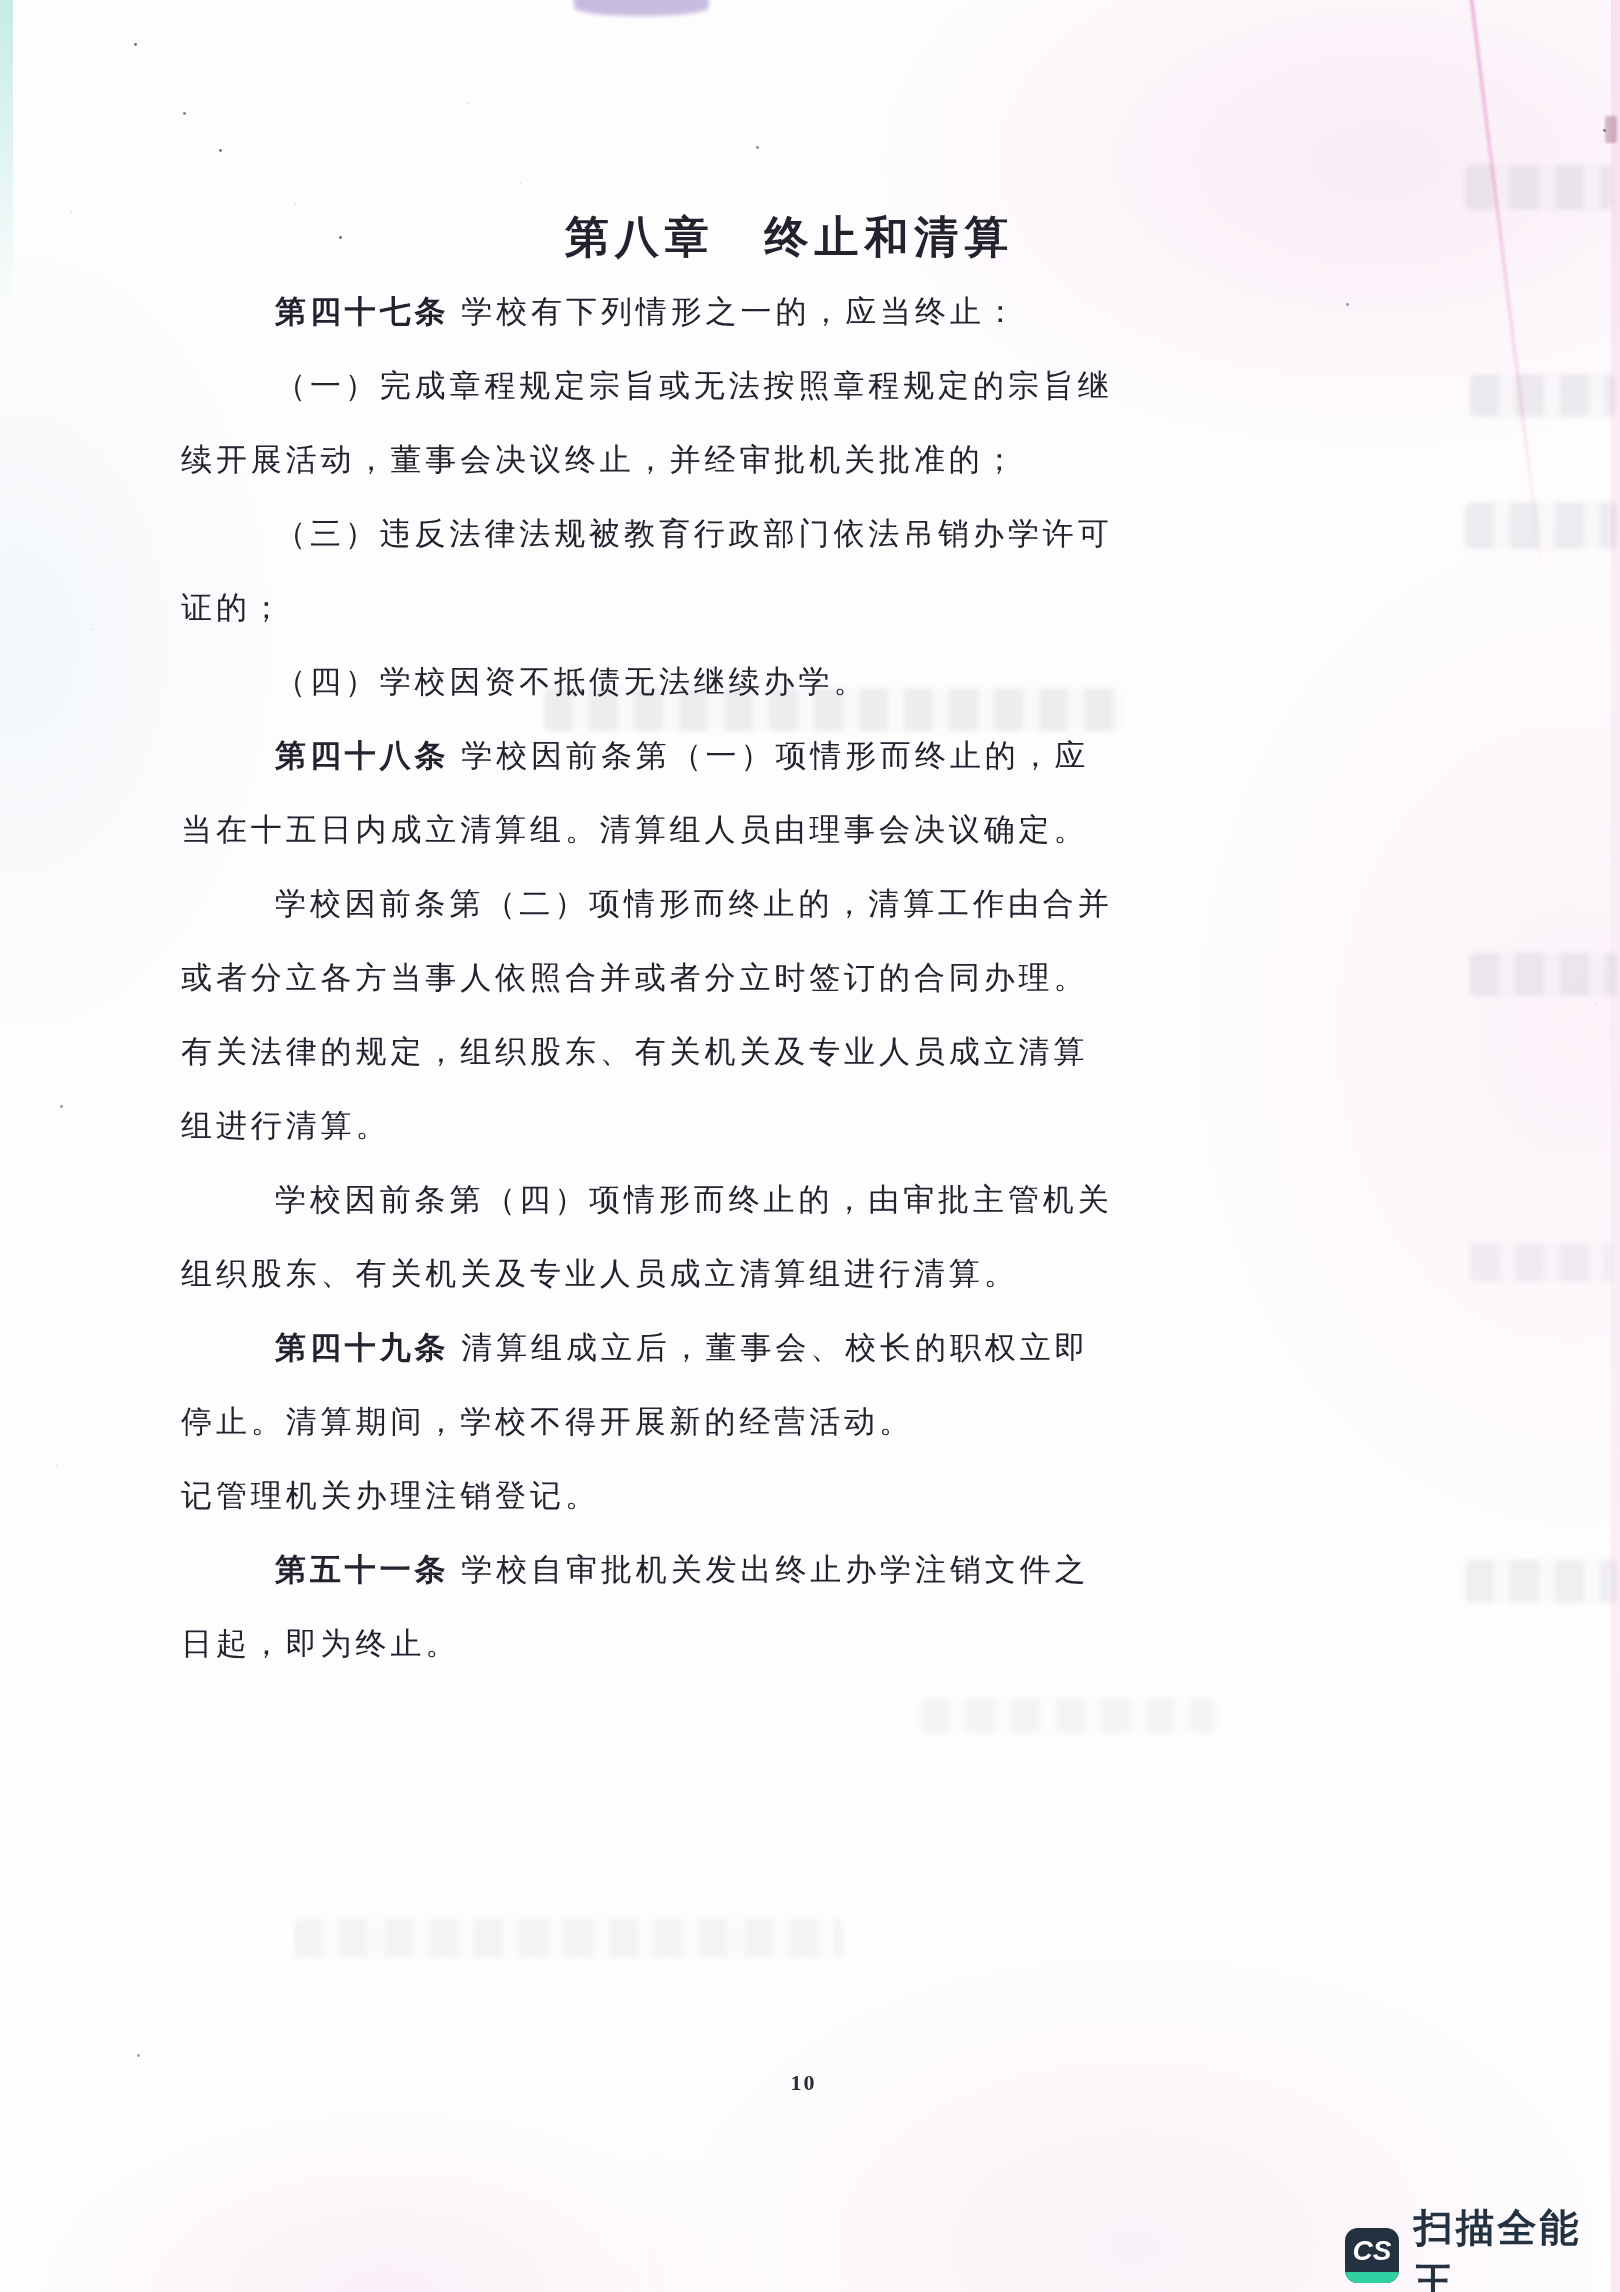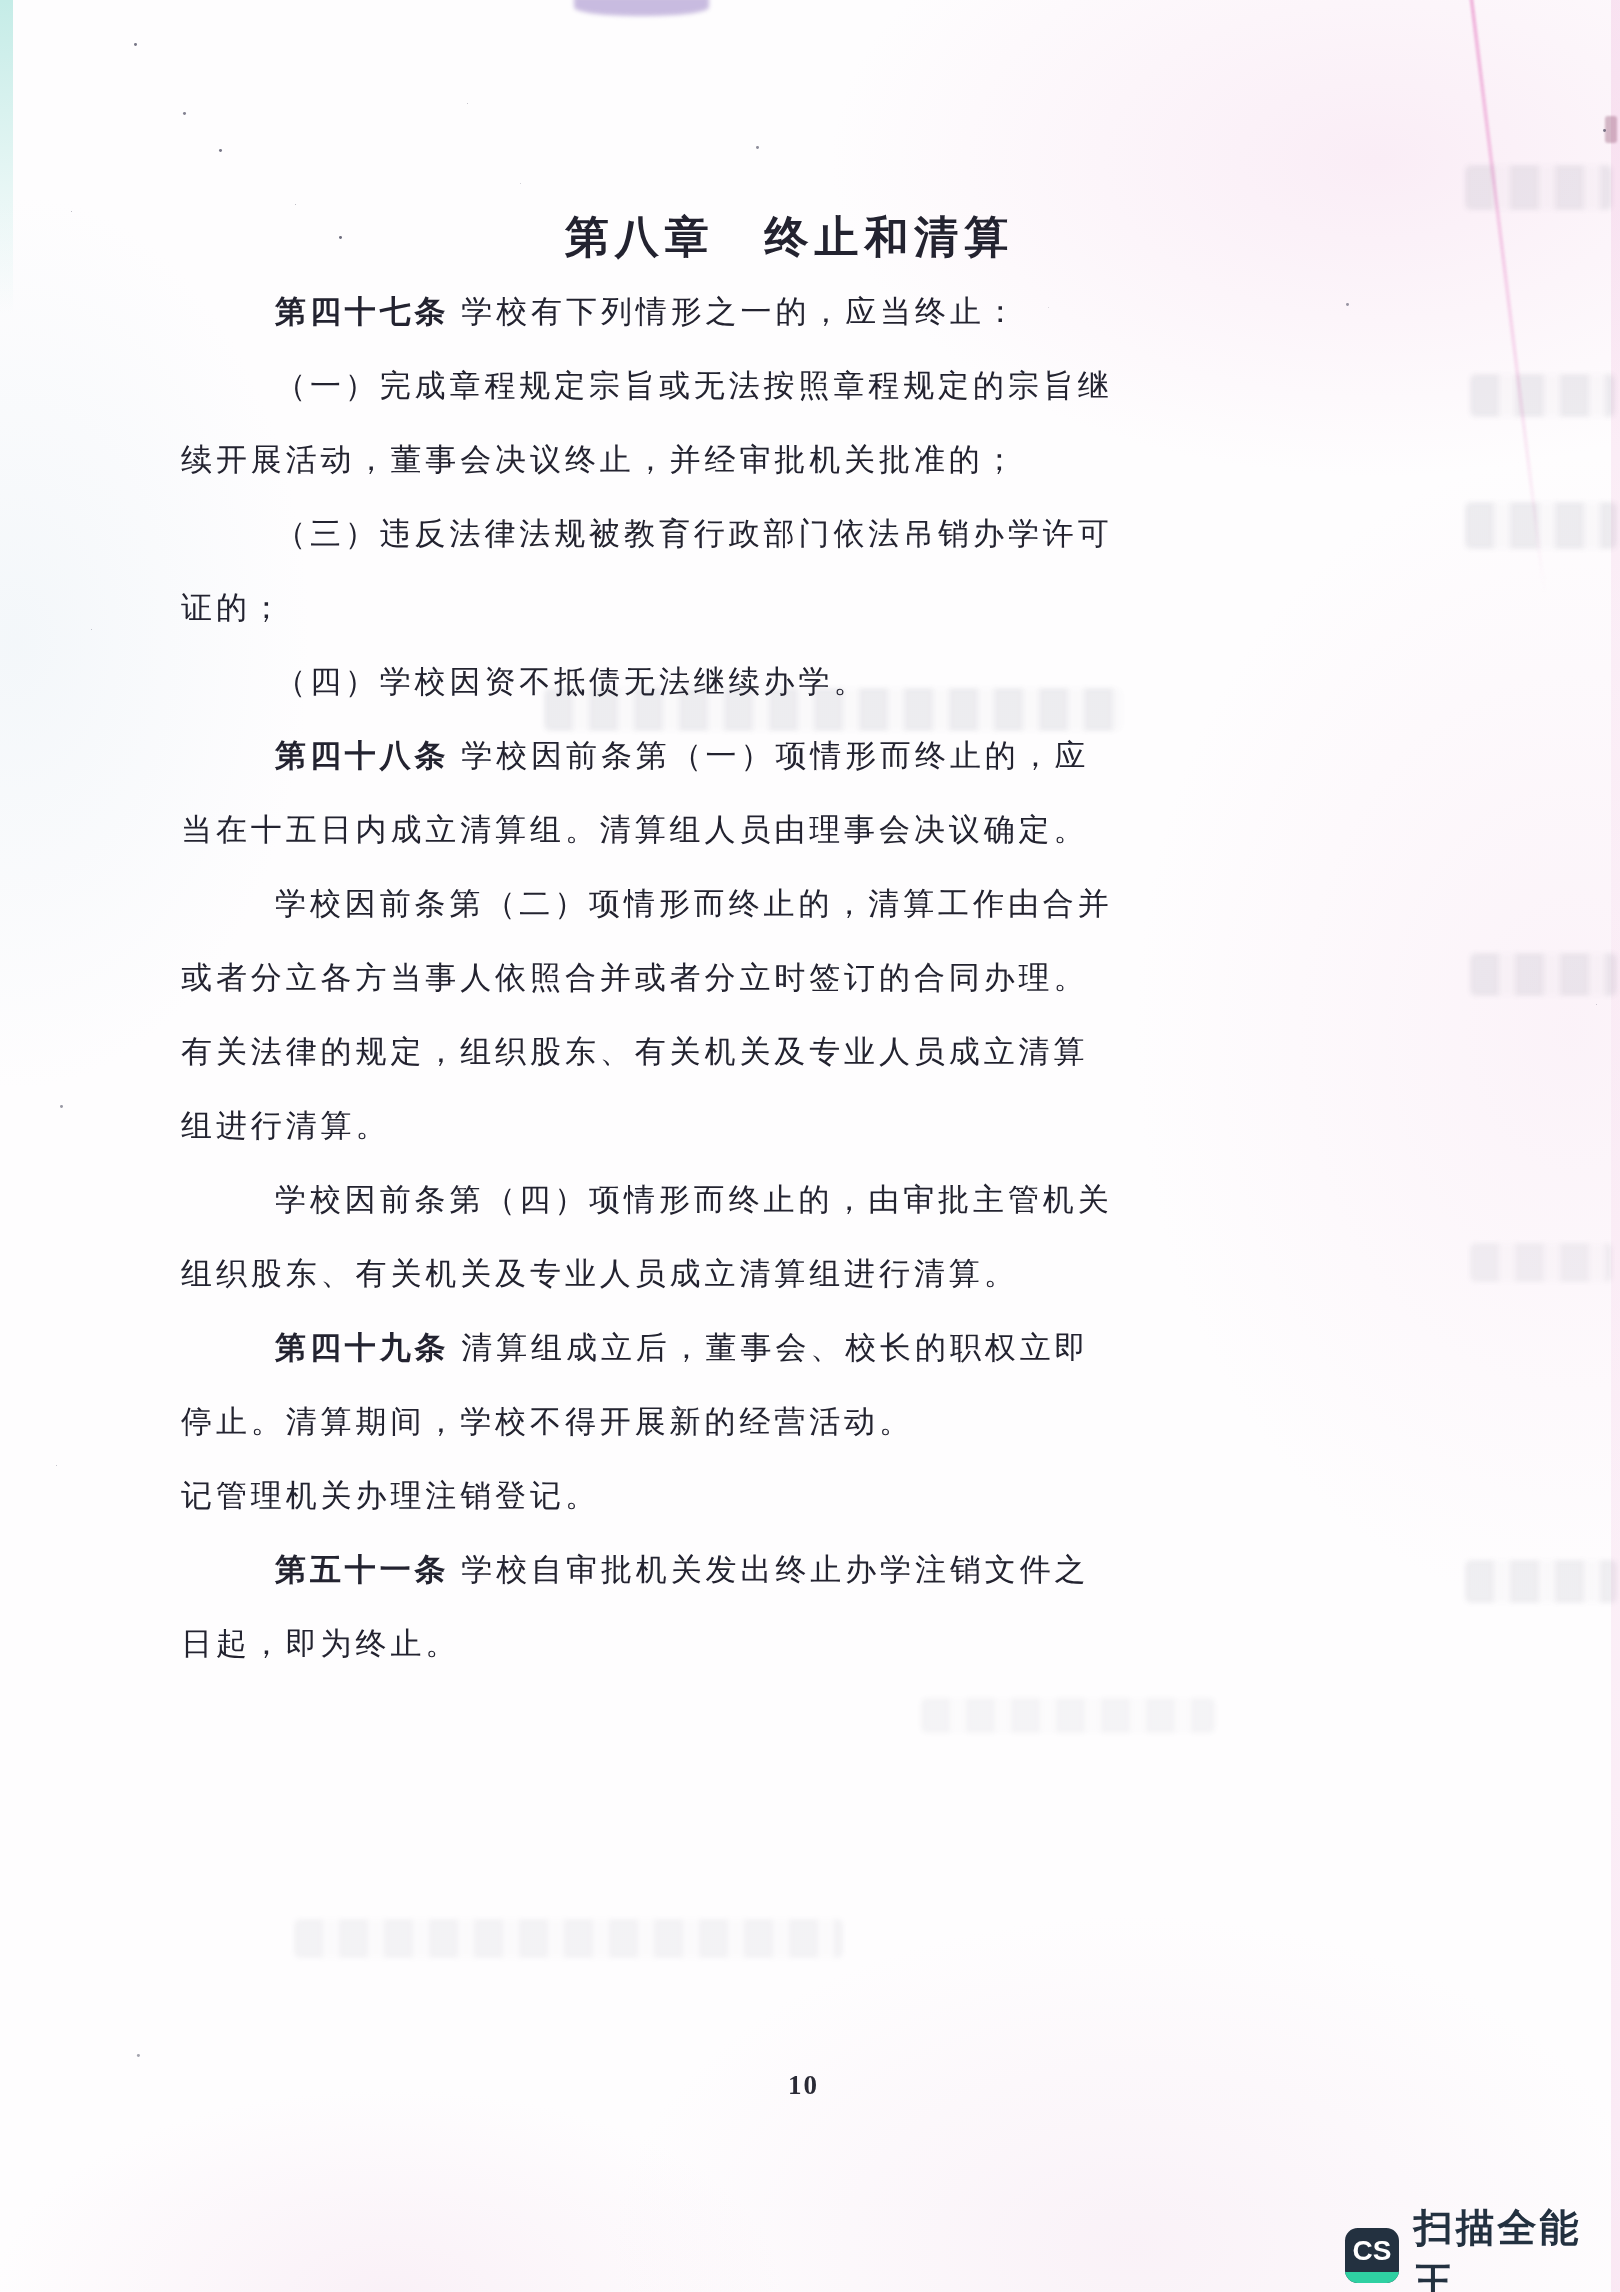--- a/index.html
+++ b/index.html
@@ -19,31 +19,31 @@
     font-family:"Liberation Serif","DejaVu Serif",serif;
     color:#232330;
   }
   .line{height:74px;line-height:74px;font-size:31px;letter-spacing:3.9px;white-space:nowrap;}
   .line.indent{padding-left:94px;}
   .line.title{padding-left:384px;font-size:44px;font-weight:700;letter-spacing:5.9px;}
   .line .b{font-weight:700;margin-right:11.8px;}
   .page-number{
     position:absolute;left:774px;top:2070px;width:59px;text-align:center;
     font-family:"Liberation Serif","DejaVu Serif",serif;
-    font-size:27px;font-weight:600;letter-spacing:2px;color:#2a2a35;
+    font-size:22px;font-weight:600;letter-spacing:2px;color:#2a2a35;
   }
   
   .watermark{position:absolute;left:1345px;top:2201px;display:flex;align-items:center;gap:14.7px;}
   .wm-icon{
     position:relative;width:55px;height:55px;border-radius:12.7px;overflow:hidden;
     background:#233140;display:flex;align-items:center;justify-content:center;
   }
   .wm-icon .cs{
     color:#ffffff;font-family:"Liberation Sans","DejaVu Sans",sans-serif;
-    font-weight:800;font-size:28px;margin-top:-8.8px;letter-spacing:0;
+    font-weight:800;font-style:italic;font-size:28px;margin-top:-8.8px;letter-spacing:0;
   }
   .wm-band{position:absolute;bottom:0;left:0;right:0;height:10.8px;background:#2fd0a2;}
   .wm-text{
     font-family:"Liberation Sans","DejaVu Sans",sans-serif;
     font-size:39px;font-weight:700;color:#233140;letter-spacing:2.9px;
   }
   
   .edge-cyan{position:absolute;left:0;top:0;width:12.7px;height:314px;
     background:linear-gradient(180deg, rgba(150,222,212,.55), rgba(190,235,230,0));}
   .edge-pink{position:absolute;right:0;top:0;width:8.8px;height:2293px;

